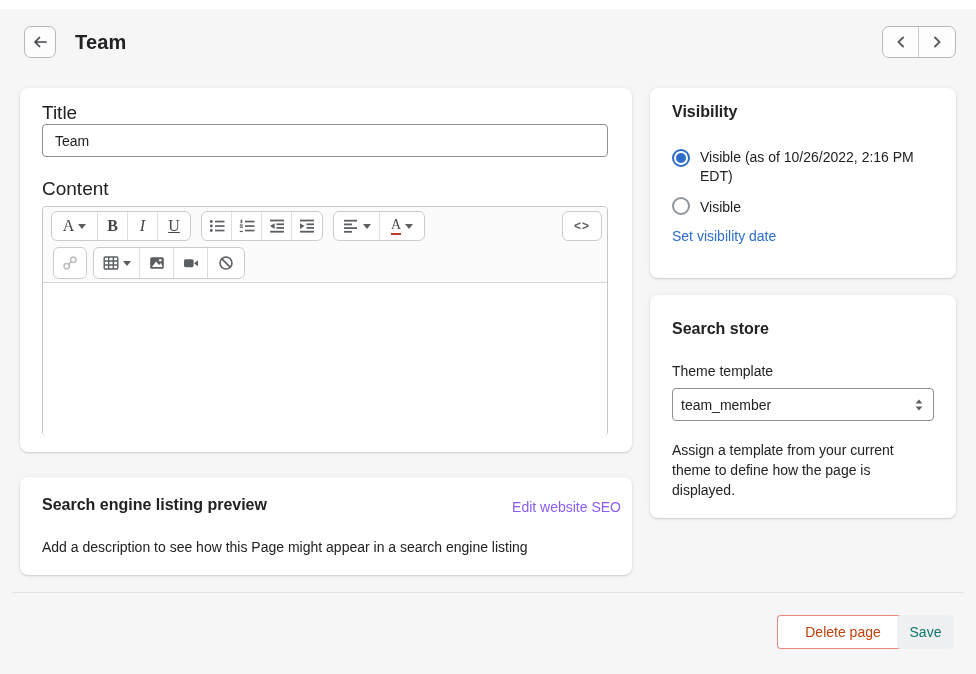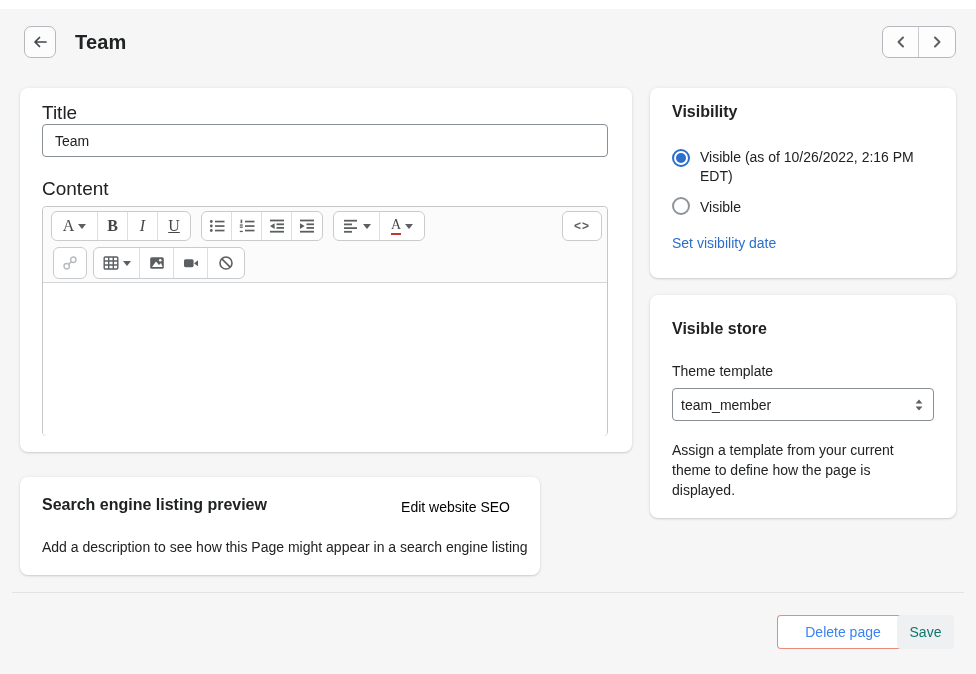--- a/index.html
+++ b/index.html
@@ -27,21 +27,21 @@
   .pag-btn { width:50%; display:flex; align-items:center; justify-content:center; cursor:pointer; }
   .pag-btn:first-child { border-right:1px solid #c9cccf; }
   .caret { width:0; height:0; border-left:4px solid transparent; border-right:4px solid transparent; border-top:5px solid #5c5f62; }
 
   
   .card {
     position:absolute; background:#ffffff; border-radius:8px;
     box-shadow:0 0 5px rgba(23,24,24,.05), 0 1px 2px rgba(0,0,0,.15);
   }
   .card-main { left:20px; top:88px; width:612px; height:364px; }
-  .card-seo  { left:20px; top:477px; width:520px; height:98px; }
+  .card-seo  { left:20px; top:477px; width:612px; height:98px; }
   .card-vis  { left:650px; top:88px; width:306px; height:190px; }
   .card-os   { left:650px; top:295px; width:306px; height:223px; }
   .card h2 { font-size:16px; font-weight:700; color:#202223; }
 
   .field-label { position:absolute; font-size:19px; color:#202223; }
   .text-input {
     position:absolute; left:22px; top:36px; width:566px; height:33px;
     border:1px solid #8a8f94; border-radius:4px; padding:0 12px;
     font:14px "Liberation Sans", sans-serif; color:#202223; background:#fff;
   }
@@ -72,21 +72,21 @@
   .glyph-serif { font-family:"Liberation Serif", serif; font-size:16px; line-height:1; }
   .g-bold { font-weight:700; }
   .g-italic { font-style:italic; }
   .g-under { text-decoration:underline; }
   .color-a { font-family:"Liberation Serif", serif; font-size:14px; line-height:1; border-bottom:2px solid #c0392b; padding-bottom:1px; }
   .code-glyph { font-size:12px; font-weight:700; color:#5c5f62; letter-spacing:1px; }
   .editor-body { position:absolute; left:0; top:76px; width:100%; height:153px; background:#fff; border-radius:0 0 4px 4px; cursor:text; }
 
   
   .seo-head { position:absolute; left:22px; top:19px; font-size:16px; font-weight:700; }
-  .seo-link { position:absolute; right:30px; top:22px; color:#000000; cursor:pointer;margin-left:44px; }
+  .seo-link { position:absolute; right:11px; top:22px; color:#8b5cf6; cursor:pointer;margin-left:44px; }
   .seo-desc { position:absolute; left:22px; top:62px; color:#202223; }
 
   
   .vis-head { position:absolute; left:22px; top:15px; }
   .radio { position:absolute; left:22px; width:18px; height:18px; border-radius:50%; background:#fff; cursor:pointer; }
   .radio.sel { border:2px solid #2c6ecb; }
   .radio.sel::after { content:""; position:absolute; left:2px; top:2px; width:10px; height:10px; border-radius:50%; background:#2c6ecb; }
   .radio.unsel { border:2px solid #8f959a; }
   .radio-label { position:absolute; left:50px; line-height:19px; color:#202223; cursor:pointer; }
   .link-blue { color:#2c6ecb; cursor:pointer; }
@@ -100,21 +100,21 @@
     display:flex; align-items:center; padding:0 8px; cursor:pointer;
   }
   .select-box .updown { margin-left:auto; }
   .os-help { position:absolute; left:22px; top:145px; width:252px; line-height:20px; color:#202223; }
 
   
   .footer-divider { position:absolute; left:12px; top:592px; width:952px; height:1px; background:#e0e2e4; }
   .delete-btn {
     position:absolute; left:777px; top:615px; width:132px; height:34px;
     background:#fff; border:1px solid rgba(216,44,13,.55); border-radius:4px;
-    color:#3b82f6; font:14px "Liberation Sans", sans-serif; cursor:pointer;
+    color:#c2410c; font:14px "Liberation Sans", sans-serif; cursor:pointer;
     display:flex; align-items:center; justify-content:center;
   }
   .save-btn {
     position:absolute; left:897px; top:615px; width:57px; height:34px;
     background:#eef0f1; border:none; border-radius:4px; color:#0f766e;
     font:14px "Liberation Sans", sans-serif;
     display:flex; align-items:center; justify-content:center;
   }
   svg { display:block; }
 </style>
@@ -300,25 +300,25 @@
     <span class="seo-link">Edit website SEO</span>
     <div class="seo-desc">Add a description to see how this Page might appear in a search engine listing</div>
   </div>
 
   <div class="card card-vis">
     <h2 class="vis-head">Visibility</h2>
     <div class="radio sel" style="top:61px;"></div>
     <div class="radio-label" style="top:60px; width:240px;">Visible (as of 10/26/2022, 2:16 PM EDT)</div>
     <div class="radio unsel" style="top:109px;"></div>
     <div class="radio-label" style="top:110px;">Visible</div>
-    <div class="link-blue" style="position:absolute; left:22px; top:147px;">Set visibility date</div>
+    <div class="link-blue" style="position:absolute; left:22px; top:140px;">Set visibility date</div>
   </div>
 
   <div class="card card-os">
-    <h2 class="os-head">Visible store</h2>
+    <h2 class="os-head">Search store</h2>
     <div class="os-label">Theme template</div>
     <div class="select-box">
       <span>team_member</span>
       <span class="updown">
         <svg width="12" height="14" viewBox="0 0 12 14">
             <g fill="#5c5f62">
               <polygon points="6,1.5 9.4,5.5 2.6,5.5"></polygon>
               <polygon points="2.6,8.5 9.4,8.5 6,12.5"></polygon>
             </g>
           </svg>

